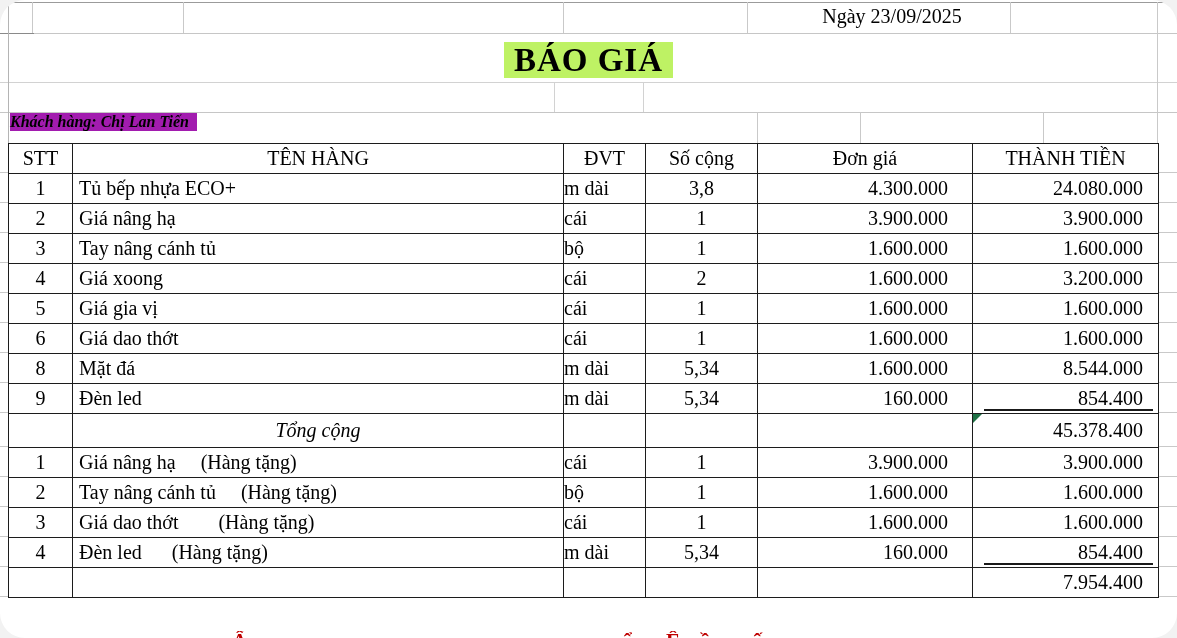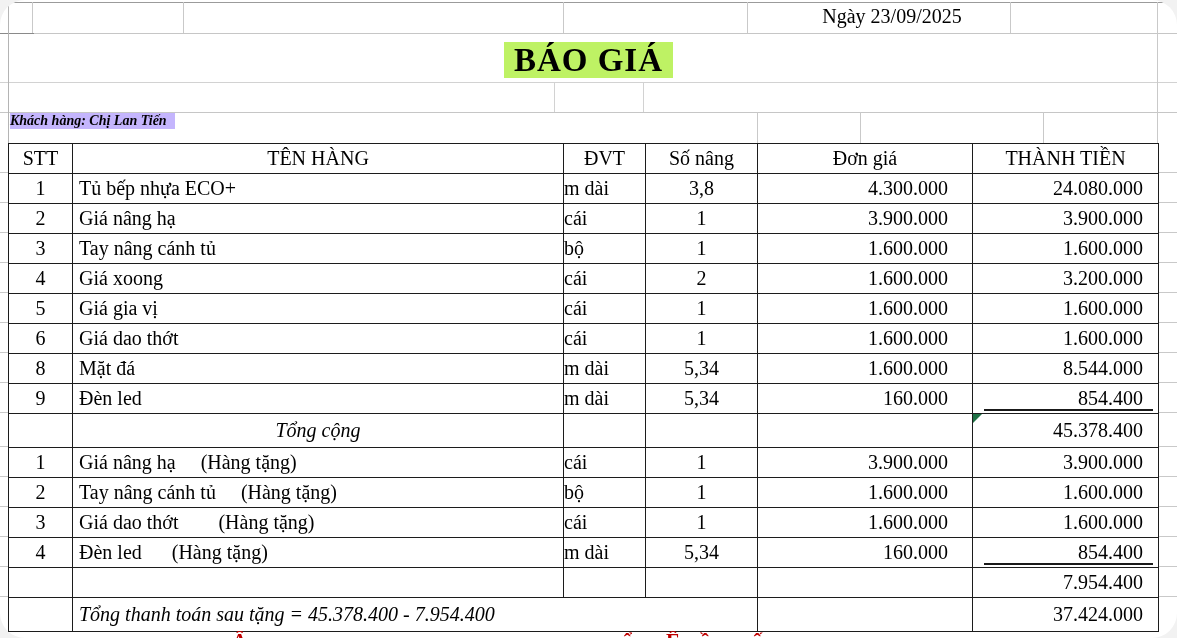--- a/index.html
+++ b/index.html
@@ -27,21 +27,21 @@
       transparent 334px 363px,#c9c9c9 363px 364px,
       transparent 364px 393px,#c9c9c9 393px 394px,
       transparent 394px 423px,#c9c9c9 423px 424px,
       transparent 424px 453px,#c9c9c9 453px 454px,
       transparent 454px 488px);
   }
   
   .date-label{position:absolute;left:747px;top:5px;width:290px;text-align:center;font-size:20px;}
   .page-title{position:absolute;left:0;top:38px;width:1177px;text-align:center;font-size:33px;font-weight:bold;line-height:44px;letter-spacing:1px;}
   .page-title span{background:#bef264;padding:0 10px;}
-  .customer-line{position:absolute;left:10px;top:113px;font-size:14px;font-weight:bold;font-style:italic;background:#c4b5fd;padding-right:8px;}
+  .customer-line{position:absolute;left:10px;top:113px;font-size:16px;font-weight:bold;font-style:italic;background:#a21caf;padding-right:8px;}
   
   table.quote{
     position:absolute;left:8px;top:143px;width:1150px;
     border-collapse:collapse;table-layout:fixed;
   }
   table.quote th,table.quote td{
     border:1px solid #1c1c1c;padding:0;font-size:20px;font-weight:normal;
     vertical-align:middle;position:relative;overflow:hidden;
   }
   tr.r30{height:30px;padding-left:20px;}
@@ -96,21 +96,21 @@
         <col style="width:82px">
       <col style="width:112px">
         <col style="width:215px">
         <col style="width:186px">
     </colgroup>
     <tbody>
         <tr class="r30">
       <th>STT</th>
       <th>TÊN HÀNG</th>
       <th>ĐVT</th>
-      <th>Số nâng</th>
+      <th>Số cộng</th>
       <th>Đơn giá</th>
       <th>THÀNH TIỀN</th>
     </tr>
 
     <tr class="r30">
       <td class="c-stt">1</td>
       <td class="c-name">Tủ bếp nhựa ECO+</td>
       <td class="c-dvt">m dài</td>
       <td class="c-qty">3,8</td>
       <td class="c-price">4.300.000</td>
@@ -217,26 +217,20 @@
 
     <tr class="r30">
       <td></td>
       <td></td>
       <td></td>
       <td></td>
       <td></td>
       <td class="c-total">7.954.400</td>
     </tr>
 
-    <tr class="r34">
-      <td></td>
-      <td class="grand-label" colspan="3">Tổng thanh toán sau tặng = 45.378.400 - 7.954.400</td>
-      <td></td>
-      <td class="c-total bold-amt">37.424.000</td>
-    </tr>
   </tbody>
     </table>
 
   <div class="frag" style="left:232px;">Ẩ</div>
   <div class="frag" style="left:622px;">ổ</div>
   <div class="frag" style="left:666px;">Ế</div>
   <div class="frag" style="left:700px;">ầ</div>
   <div class="frag" style="left:752px;">ấ</div>
 
 </div>

